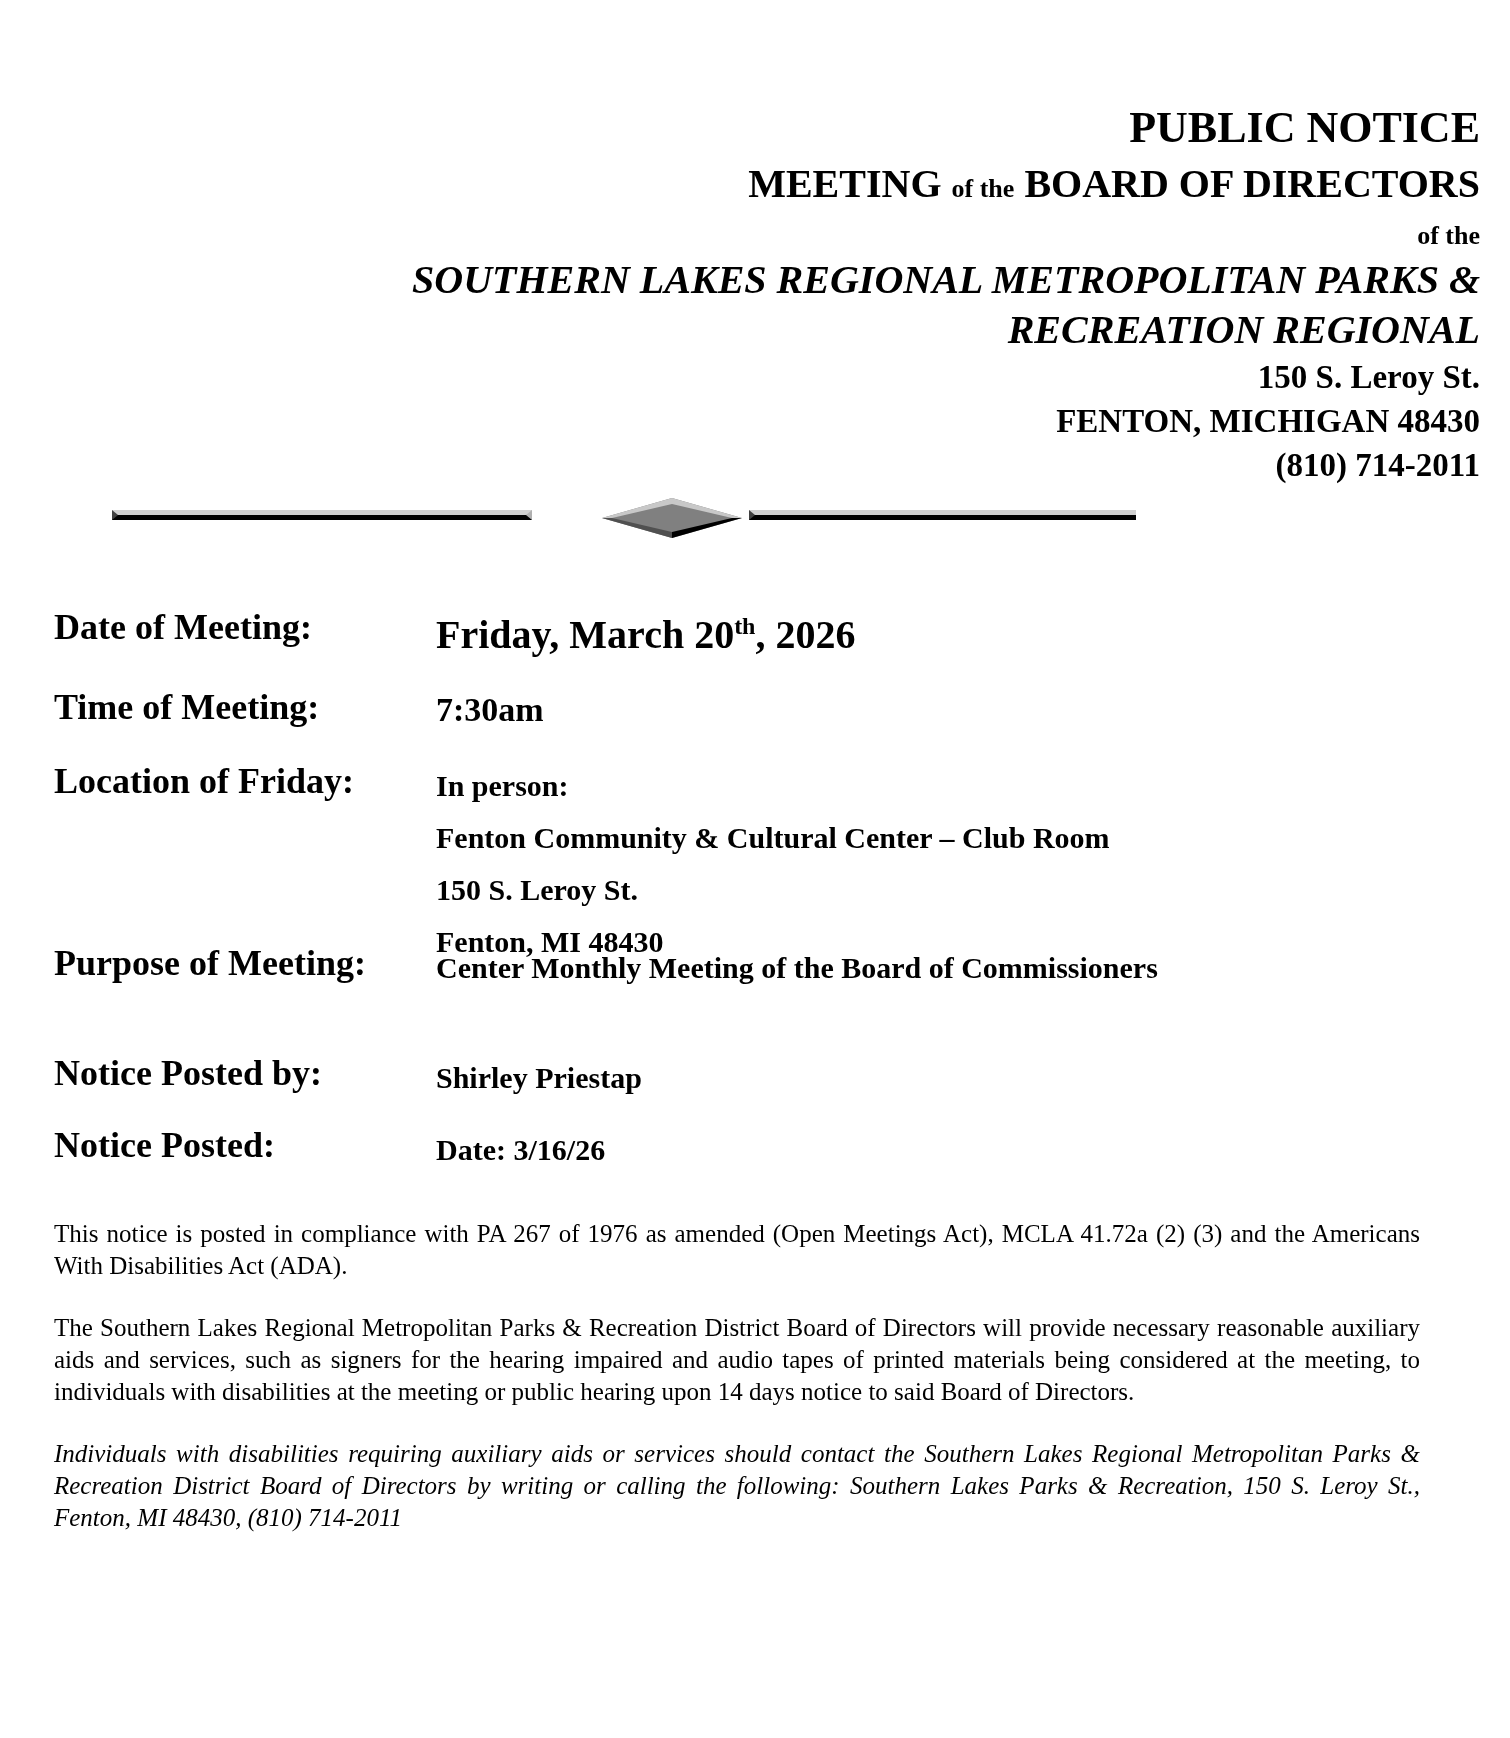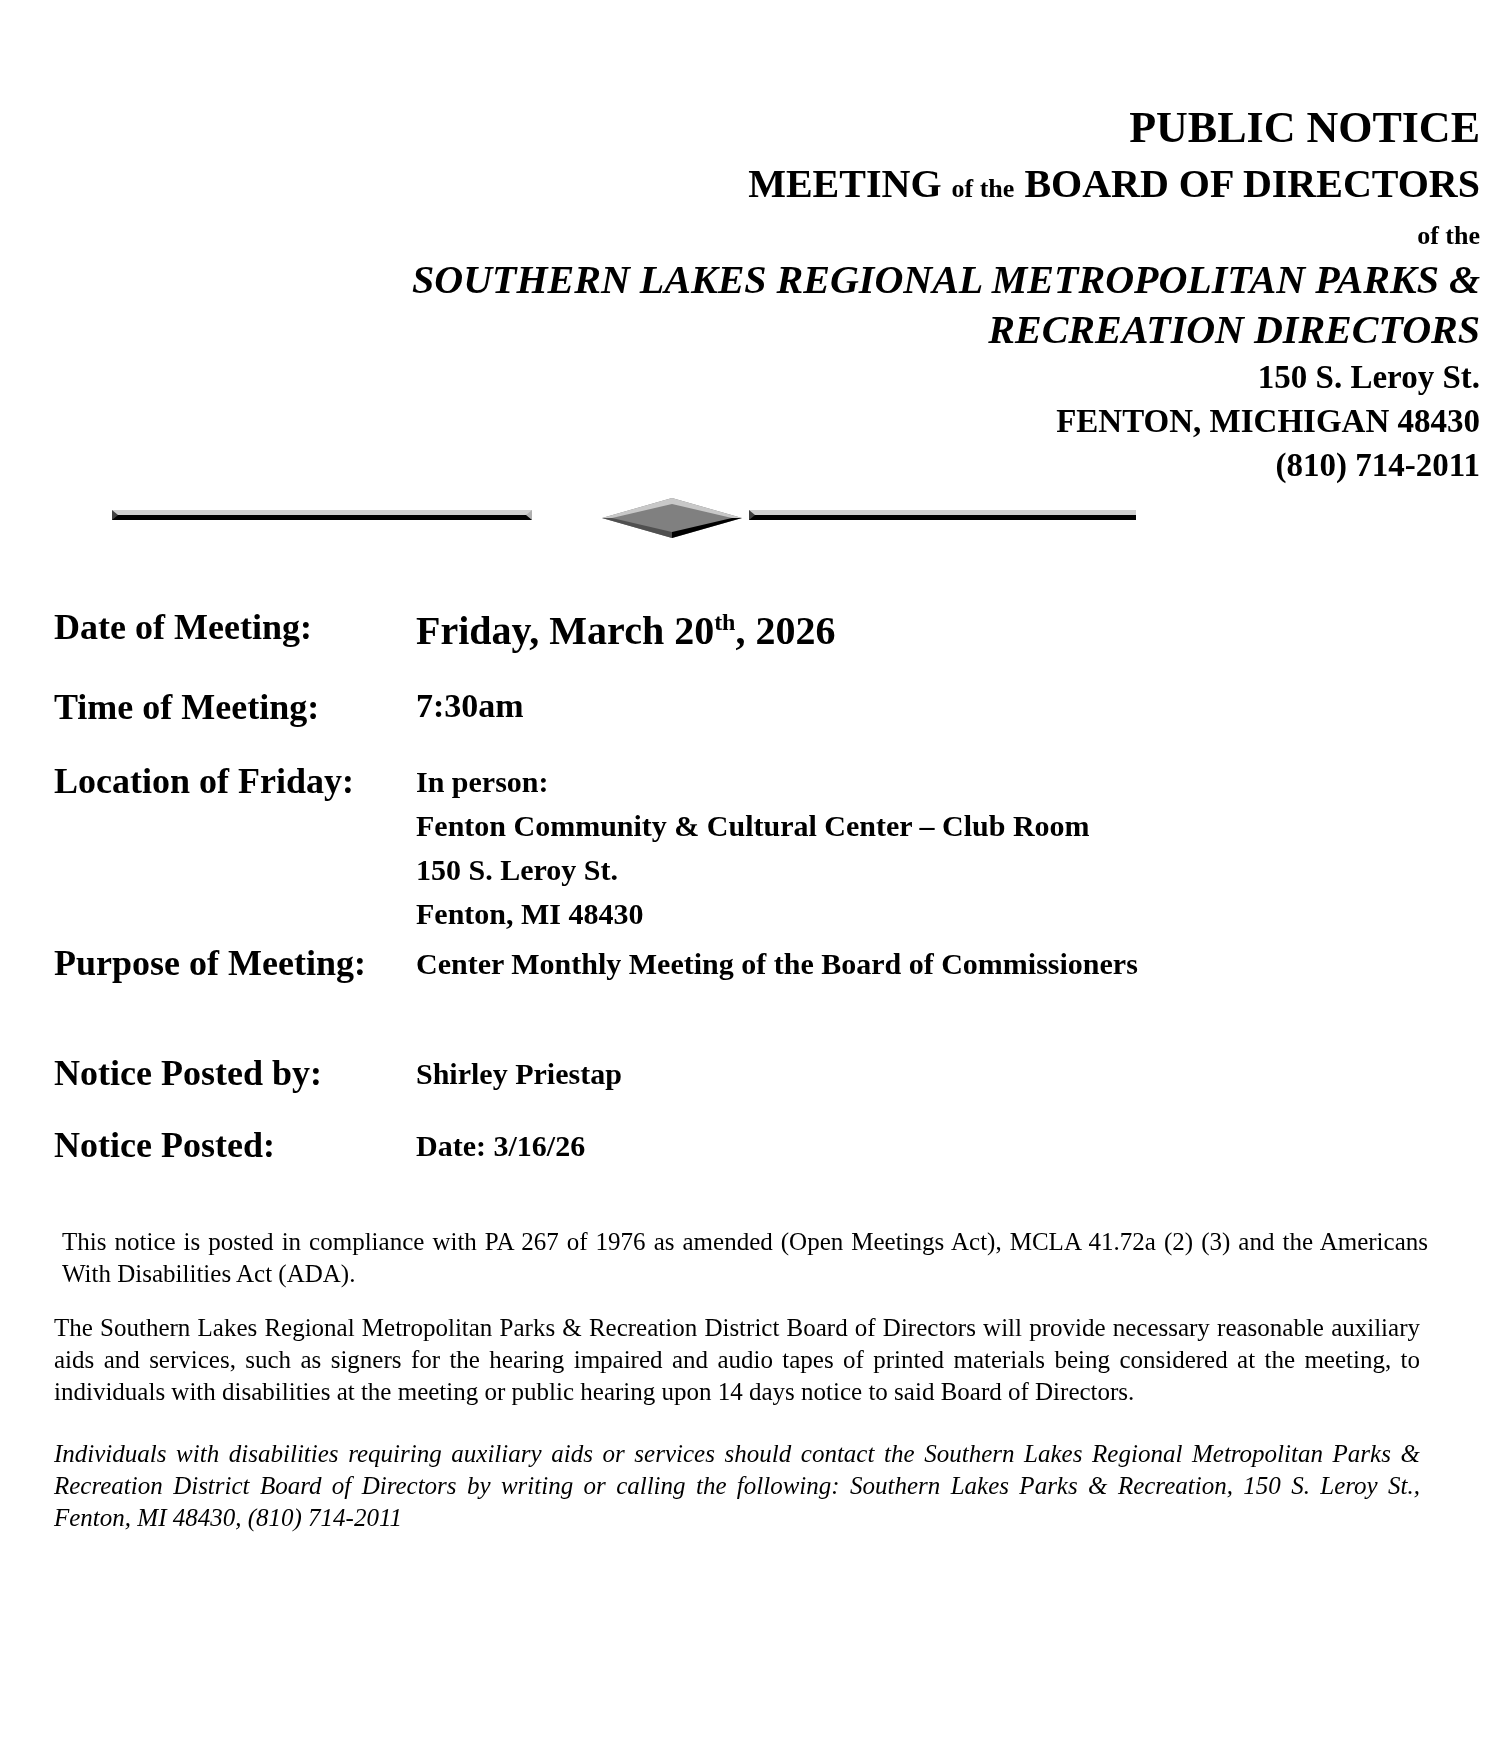--- a/index.html
+++ b/index.html
@@ -13,37 +13,37 @@
   .h3 { font-size: 26px; line-height: 38px; }
   .h4 { font-size: 40px; line-height: 50px; font-style: italic; }
   .h5 { font-size: 33px; line-height: 44px; }
 
   .divider { position: absolute; left: 112px; top: 490px; width: 1024px; height: 54px; }
   .divider svg { display: block; }
 
   .rows { position: absolute; left: 54px; top: 0; width: 1420px; }
   .row { position: absolute; left: 0; width: 1420px; font-weight: bold; }
   .label { position: absolute; left: 0; font-size: 36px; white-space: nowrap; }
-  .value { position: absolute; left: 362px; font-size: 30px; line-height: 44px; white-space: nowrap; }
+  .value { position: absolute; left: 382px; font-size: 30px; line-height: 52px; white-space: nowrap; }
   .value.big { font-size: 40px; }
   .value.big sup { font-size: 24px; }
   .value.mid { font-size: 34px; }
 
   .para { position: absolute; left: 54px; width: 1366px; font-size: 25px; line-height: 32px; text-align: justify; }
   .para.italic { font-style: italic; }
 </style>
 </head>
 <body>
 
 <div class="header">
   <span class="h-line h1">PUBLIC NOTICE</span>
   <span class="h-line h2"><span>MEETING</span> <span class="small">of the</span> <span>BOARD OF DIRECTORS</span></span>
   <span class="h-line h3">of the</span>
   <span class="h-line h4">SOUTHERN LAKES REGIONAL METROPOLITAN PARKS &amp;</span>
-  <span class="h-line h4">RECREATION DIRECTORS</span>
+  <span class="h-line h4">RECREATION REGIONAL</span>
   <span class="h-line h5">150 S. Leroy St.</span>
   <span class="h-line h5">FENTON, MICHIGAN  48430</span>
   <span class="h-line h5">(810) 714-2011</span>
 </div>
 
 <div class="divider">
   <svg width="1024" height="54" viewBox="0 0 1024 54">
 
     <rect x="0" y="20" width="420" height="5" fill="#d0d0d0"></rect>
     <rect x="0" y="25" width="420" height="5" fill="#000"></rect>
@@ -87,15 +87,15 @@
   <div class="row" style="top:1052px;">
     <span class="label">Notice Posted by:</span>
     <span class="value">Shirley Priestap</span>
   </div>
   <div class="row" style="top:1124px;">
     <span class="label">Notice Posted:</span>
     <span class="value">Date: 3/16/26</span>
   </div>
 </div>
 
-<p class="para" style="top:1218px; margin:8px;">This notice is posted in compliance with PA 267 of 1976 as amended (Open Meetings Act), MCLA 41.72a (2) (3) and the Americans With Disabilities Act (ADA).</p>
+<p class="para" style="top:1218px; margin:0;">This notice is posted in compliance with PA 267 of 1976 as amended (Open Meetings Act), MCLA 41.72a (2) (3) and the Americans With Disabilities Act (ADA).</p>
 <p class="para" style="top:1312px; margin:0;">The Southern Lakes Regional Metropolitan Parks &amp; Recreation District Board of Directors will provide necessary reasonable auxiliary aids and services, such as signers for the hearing impaired and audio tapes of printed materials being considered at the meeting, to individuals with disabilities at the meeting or public hearing upon 14 days notice to said Board of Directors.</p>
 <p class="para italic" style="top:1438px; margin:0;">Individuals with disabilities requiring auxiliary aids or services should contact the Southern Lakes Regional Metropolitan Parks &amp; Recreation District Board of Directors by writing or calling the following:  Southern Lakes Parks &amp; Recreation, 150 S. Leroy St., Fenton, MI  48430, (810) 714-2011</p>
 
 </body></html>

